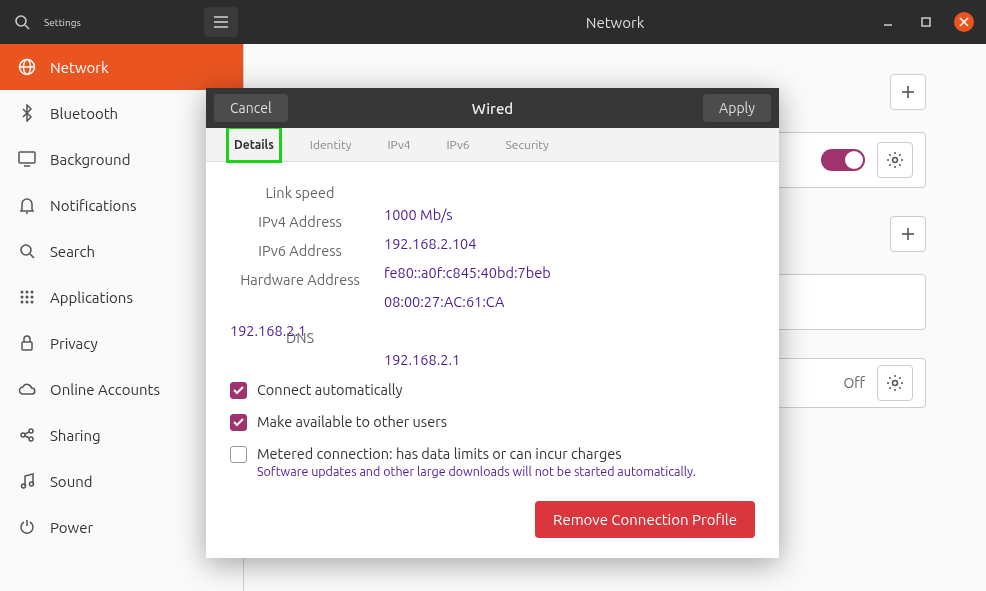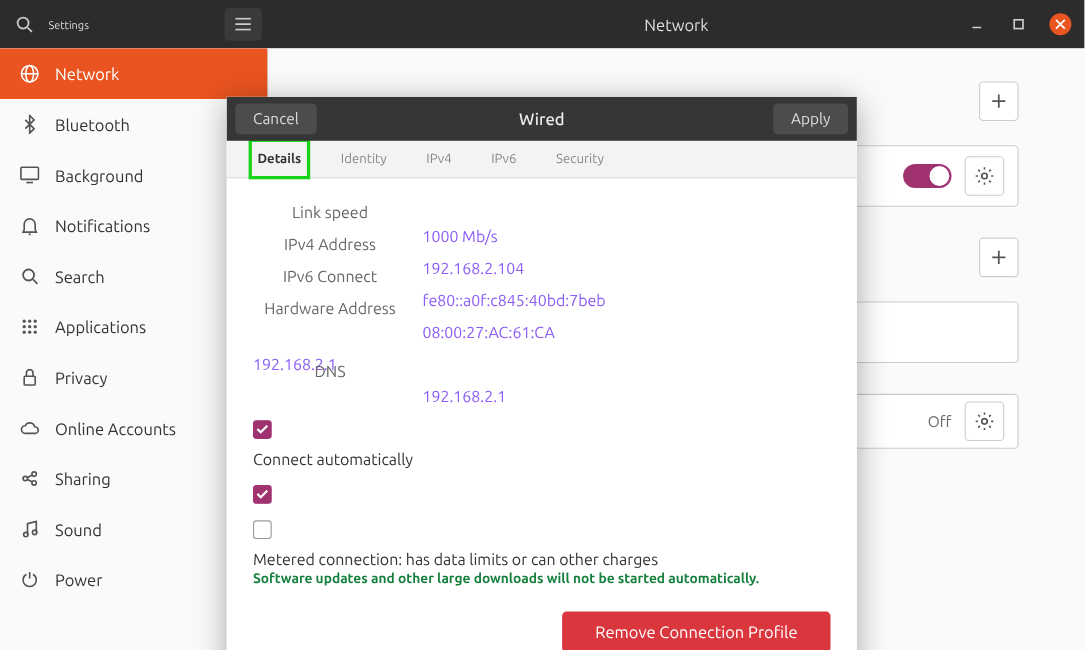--- a/index.html
+++ b/index.html
@@ -45,31 +45,31 @@
     .dlg-btn.right { margin-left: auto; }
 
     .dlg-tabs { height: 34px; background: #f3f3f3; border-bottom: 1px solid #ddd; display: flex; align-items: center; padding: 0 24px; gap: 28px; color: #888; font-size: 12px; }
     .tab { padding: 8px 4px; cursor: pointer; }
     .tab.active { color: #333; font-weight: bold; }
     .tab.highlighted { outline: 3px solid #17d417; outline-offset: 1px; }
 
     .dlg-body { padding: 16px 24px 20px 24px; }
     .kv { display: flex; height: 29px; align-items: center; font-size: 14.5px; }
     .kv .k { width: 140px; text-align: center; color: #666; margin-right: 14px; }
-    .kv .v { color: #8b5cf6; margin-top: 43px; }
+    .kv .v { color: #4c1d95; margin-top: 43px; }
 
     .checks { margin-top: 22px; }
-    .chk-row { display: flex; align-items: flex-start; gap: 10px; padding: 7px 0; font-size: 14.5px; color: #333; flex-direction: column; }
+    .chk-row { display: flex; align-items: flex-start; gap: 10px; padding: 7px 0; font-size: 14.5px; color: #333; }
     .chk { width: 17px; height: 17px; border: 1px solid #999; border-radius: 3px; background: #fff; flex-shrink: 0; display: flex; align-items: center; justify-content: center; margin-top: 1px; }
     .chk.on { background: #a0336f; border-color: #a0336f; }
     .chk.on svg { display: block; }
-    .chk-sub { font-size: 12.5px; color: #15803d; margin-top: 2px; font-weight: bold; }
+    .chk-sub { font-size: 12.5px; color: #4c1d95; margin-top: 2px; }
 
     .dlg-footer { display: flex; justify-content: flex-end; margin-top: 16px; }
-    .danger-btn { background: #d9363e; color: #fff; border: none; border-radius: 4px; padding: 10px 30px; font-size: 15px; cursor: pointer; }
+    .danger-btn { background: #d9363e; color: #fff; border: none; border-radius: 4px; padding: 10px 18px; font-size: 15px; cursor: pointer; }
   </style>
 </head>
 <body>
 
 <div class="topbar">
   <div class="tb-left">
     <div class="tb-search">
       <svg width="16" height="16" viewBox="0 0 16 16" fill="none" stroke="#ccc" stroke-width="1.6">
           <circle cx="7" cy="7" r="5"></circle>
           <line x1="11" y1="11" x2="15" y2="15"></line>
@@ -280,21 +280,21 @@
   <div class="dlg-body">
     <div class="kv">
       <div class="k">Link speed</div>
       <div class="v">1000 Mb/s</div>
     </div>
     <div class="kv">
       <div class="k">IPv4 Address</div>
       <div class="v">192.168.2.104</div>
     </div>
     <div class="kv">
-      <div class="k">IPv6 Connect</div>
+      <div class="k">IPv6 Address</div>
       <div class="v">fe80::a0f:c845:40bd:7beb</div>
     </div>
     <div class="kv">
       <div class="k">Hardware Address</div>
       <div class="v">08:00:27:AC:61:CA</div>
     </div>
     <div class="kv">
       <div class="v">192.168.2.1</div>
     </div>
     <div class="kv">
@@ -310,25 +310,26 @@
             </svg>
         </div>
         <span>Connect automatically</span>
       </div>
       <div class="chk-row">
         <div class="chk on">
           <svg width="11" height="9" viewBox="0 0 11 9" fill="none" stroke="#fff" stroke-width="2">
               <path d="M1 4 L4 7 L10 1"></path>
             </svg>
         </div>
+        <span>Make available to other users</span>
       </div>
       <div class="chk-row">
         <div class="chk"></div>
         <div>
-          <div>Metered connection: has data limits or can other charges</div>
+          <div>Metered connection: has data limits or can incur charges</div>
           <div class="chk-sub">Software updates and other large downloads will not be started automatically.</div>
         </div>
       </div>
     </div>
 
     <div class="dlg-footer">
       <button class="danger-btn">Remove Connection Profile</button>
     </div>
   </div>
 </div>

